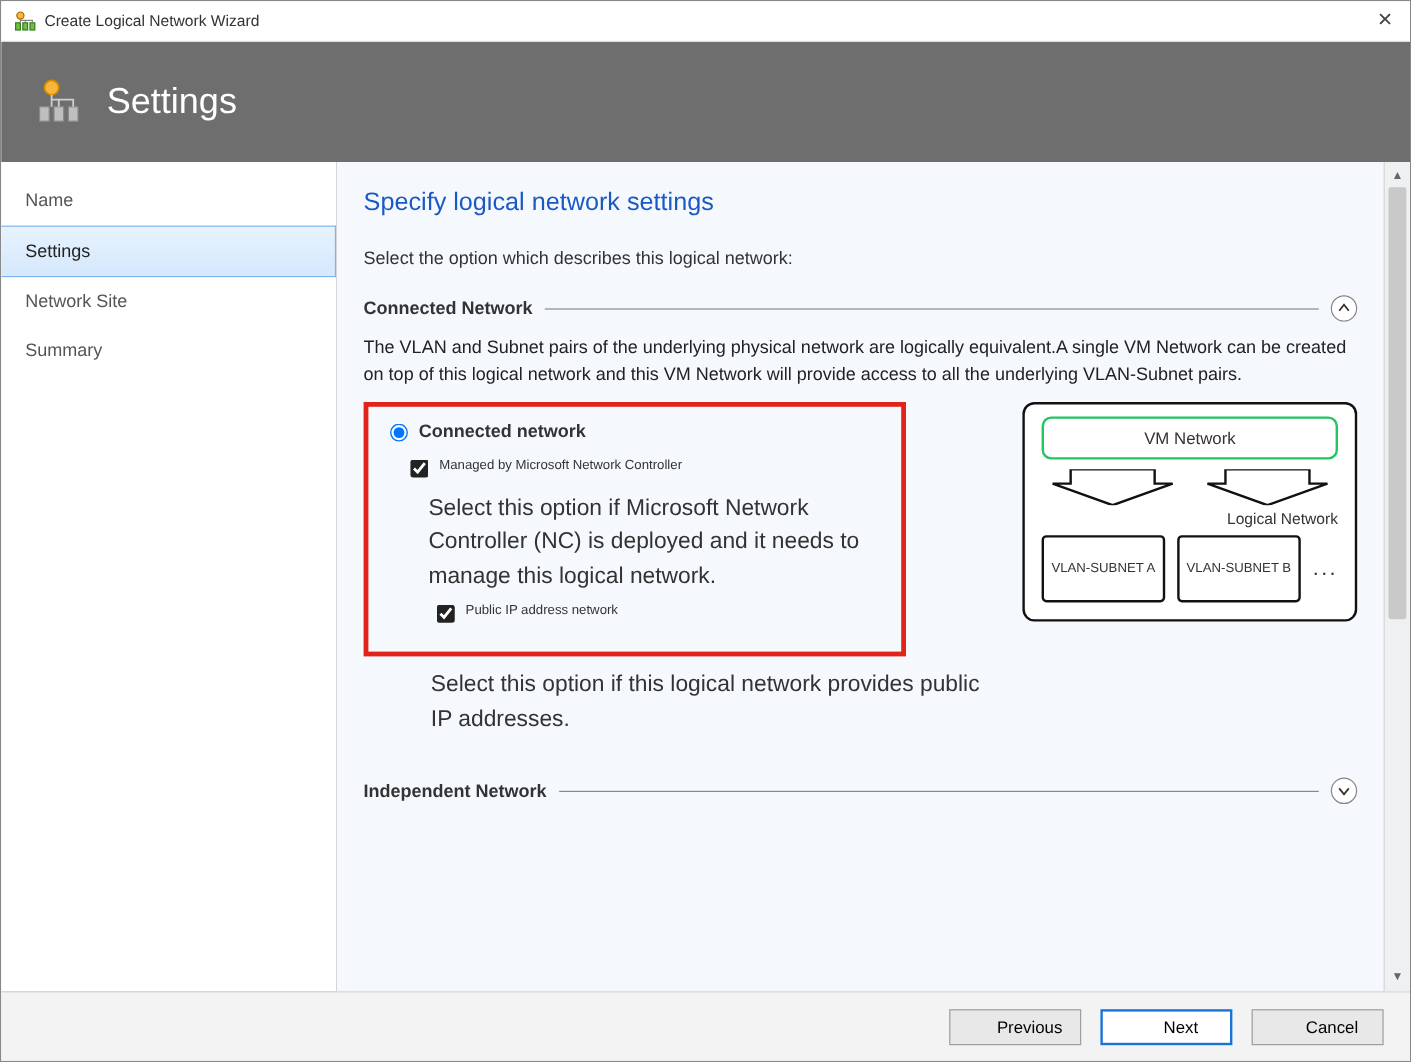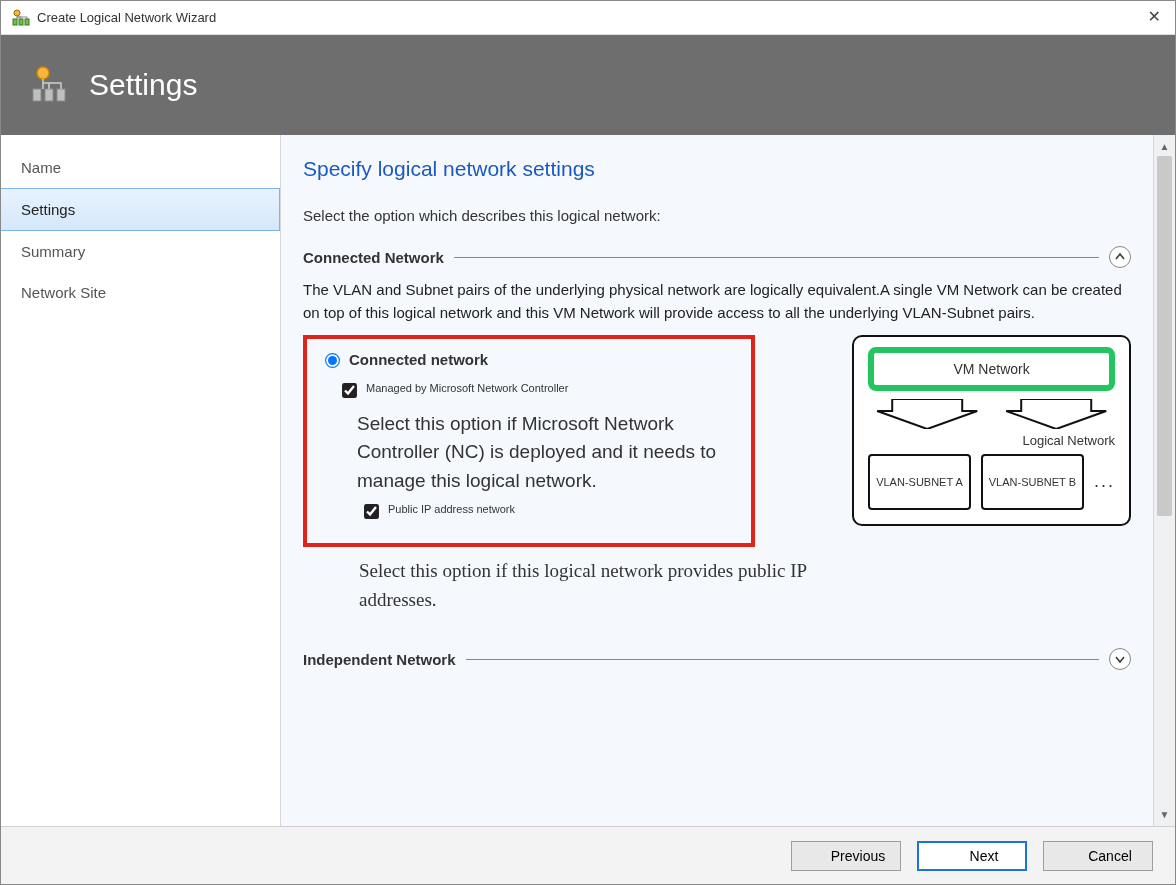--- a/index.html
+++ b/index.html
@@ -114,21 +114,21 @@
   .subdesc { font-size: 19px; line-height: 1.5; margin: 10px 0 6px 36px; }
   .col-flex { display: flex; gap: 30px; align-items: flex-start; }
   .diagram {
     border: 2px solid #111;
     border-radius: 10px;
     width: 310px;
     padding: 10px 14px 14px 14px;
     background: #fff;
   }
   .diagram .vm {
-    border: 6px solid #22c55e; border-radius: 8px;
+    border: 2px solid #22c55e; border-radius: 8px;
     text-align: center; padding: 8px 6px; font-size: 14px;
     margin-bottom: 8px;
   }
   .diagram .arrows { display: flex; gap: 10px; margin-bottom: 4px; }
   .arrow {
     flex: 1; height: 30px; position: relative;
   }
   .arrow svg { width: 100%; height: 100%; }
   .diagram .loglabel { text-align: right; font-size: 13px; margin-bottom: 6px; }
   .diagram .vlanrow { display: flex; gap: 10px; align-items: center; }
@@ -198,24 +198,24 @@
 
 <div class="body">
   <div class="sidebar">
     <div class="sidebar-item">
       <span>Name</span>
     </div>
     <div class="sidebar-item active">
       <span>Settings</span>
     </div>
     <div class="sidebar-item">
+      <span>Network Site</span>
+    </div>
+    <div class="sidebar-item">
       <span>Summary</span>
-    </div>
-    <div class="sidebar-item">
-      <span>Network Site</span>
     </div>
   </div>
 
   <div class="content-wrap">
     <div class="content">
       <h2>Specify logical network settings</h2>
       <div class="subhead">Select the option which describes this logical network:</div>
 
       <div class="section-header">
         <span class="label">Connected Network</span>
@@ -238,21 +238,21 @@
             <div class="check-row">
               <input type="checkbox" checked="" style="">
               <span class="clabel">Managed by Microsoft Network Controller</span>
             </div>
             <div class="subdesc">Select this option if Microsoft Network Controller (NC) is deployed and it needs to manage this logical network.</div>
             <div class="check-row indent2">
               <input type="checkbox" checked="" style="">
               <span class="clabel">Public IP address network</span>
             </div>
           </div>
-          <div class="subdesc" style="margin-left:56px; margin-top:10px;font-family:Liberation Serif, serif;">Select this option if this logical network provides public IP addresses.</div>
+          <div class="subdesc" style="margin-left:56px; margin-top:10px;">Select this option if this logical network provides public IP addresses.</div>
         </div>
 
         <div class="diagram">
           <div class="vm">VM Network</div>
           <div class="arrows">
             <div class="arrow">
               <svg viewBox="0 0 100 30">
                   <path d="M15 0 H85 V12 H100 L50 30 L0 12 H15 Z" fill="#fff" stroke="#111" stroke-width="2"></path>
                 </svg>
             </div>

